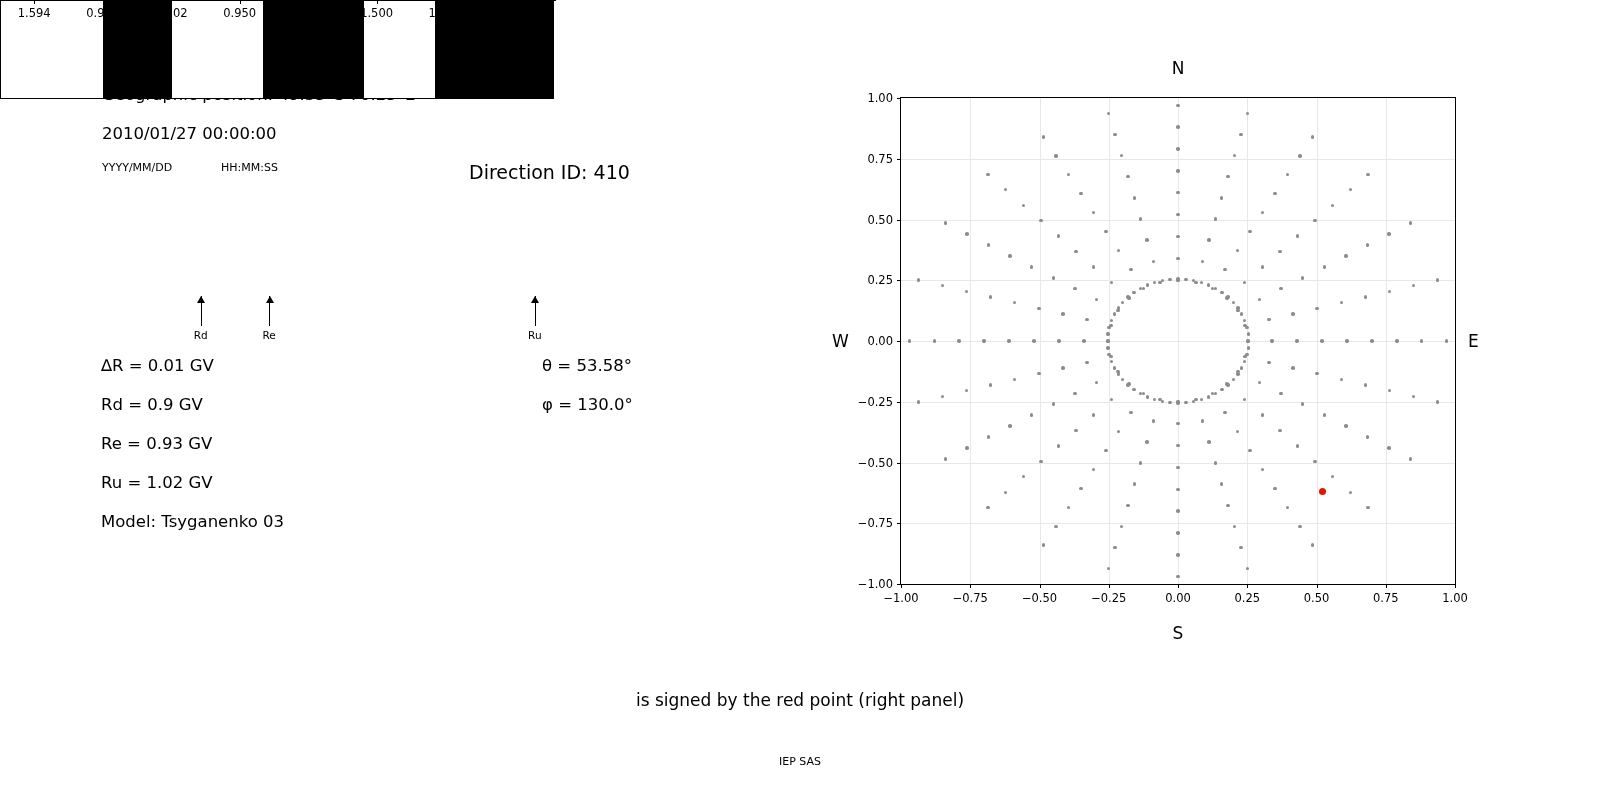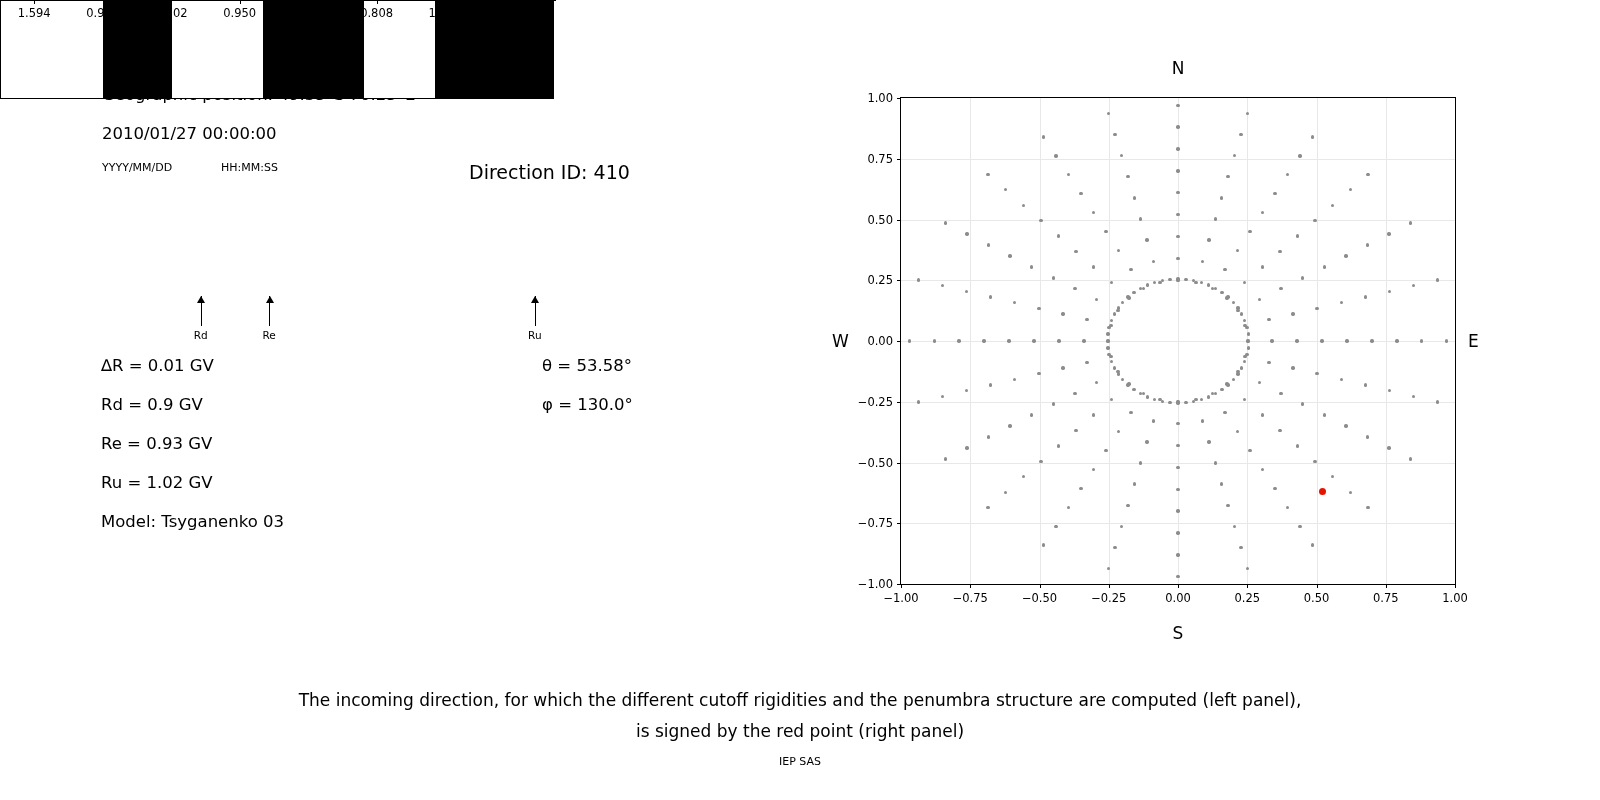--- a/index.html
+++ b/index.html
@@ -229,21 +229,21 @@
       <div class="ticklabel" style="left: 34.2365px;">1.594</div>
       <div class="tick" style="left: 102.709px;"></div>
       <div class="ticklabel" style="left: 102.709px;">0.900</div>
       <div class="tick" style="left: 171.182px;"></div>
       <div class="ticklabel" style="left: 171.182px;">0.702</div>
       <div class="tick" style="left: 239.655px;"></div>
       <div class="ticklabel" style="left: 239.655px;">0.950</div>
       <div class="tick" style="left: 308.128px;"></div>
       <div class="ticklabel" style="left: 308.128px;">0.975</div>
       <div class="tick" style="left: 376.601px;"></div>
-      <div class="ticklabel" style="left: 376.601px;">0.808</div>
+      <div class="ticklabel" style="left: 376.601px;">1.500</div>
       <div class="tick" style="left: 445.074px;"></div>
       <div class="ticklabel" style="left: 445.074px;">1.025</div>
       <div class="tick" style="left: 513.547px;"></div>
       <div class="ticklabel" style="left: 513.547px;">1.050</div>
     </div>
 
   <div id="dr-line" class="info-line">∆R = 0.01 GV</div>
   <div id="rd-line" class="info-line">Rd = 0.9 GV</div>
   <div id="re-line" class="info-line">Re = 0.93 GV</div>
   <div id="ru-line" class="info-line">Ru = 1.02 GV</div>
@@ -594,16 +594,15 @@
     <div class="xlabel" style="left: 427.25px; top: 551px;">0.25</div>
     <div class="ax-tick" style="left: 496.5px; top: 544px; width: 1px; height: 4px;"></div>
     <div class="xlabel" style="left: 496.5px; top: 551px;">0.50</div>
     <div class="ax-tick" style="left: 565.75px; top: 544px; width: 1px; height: 4px;"></div>
     <div class="xlabel" style="left: 565.75px; top: 551px;">0.75</div>
     <div class="ax-tick" style="left: 635px; top: 544px; width: 1px; height: 4px;"></div>
     <div class="xlabel" style="left: 635px; top: 551px;">1.00</div>
   </div>
 
 <div id="caption">
-  <div>The incoming direction, for which the different cutoff rigidities and the penumbra structure are computed (left panel),</div>
   <div>is signed by the red point (right panel)</div>
 </div>
 <div id="footer">IEP SAS</div>
 
 </body></html>

